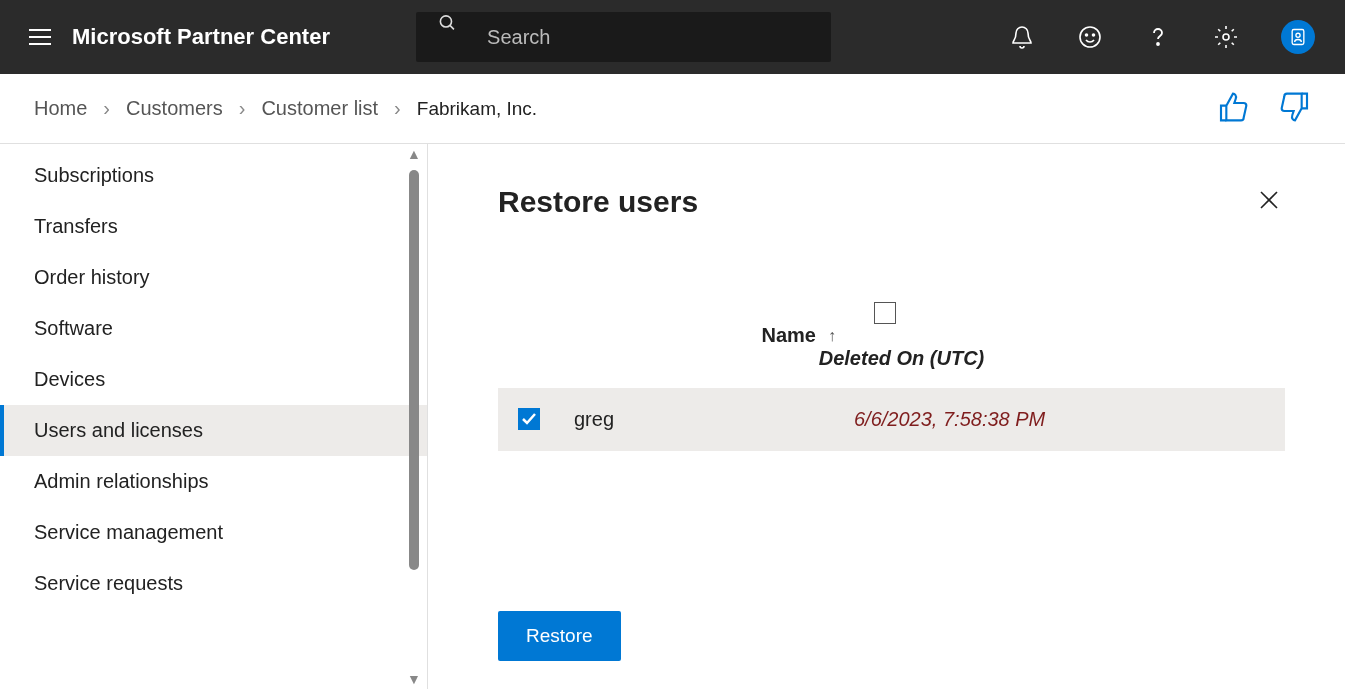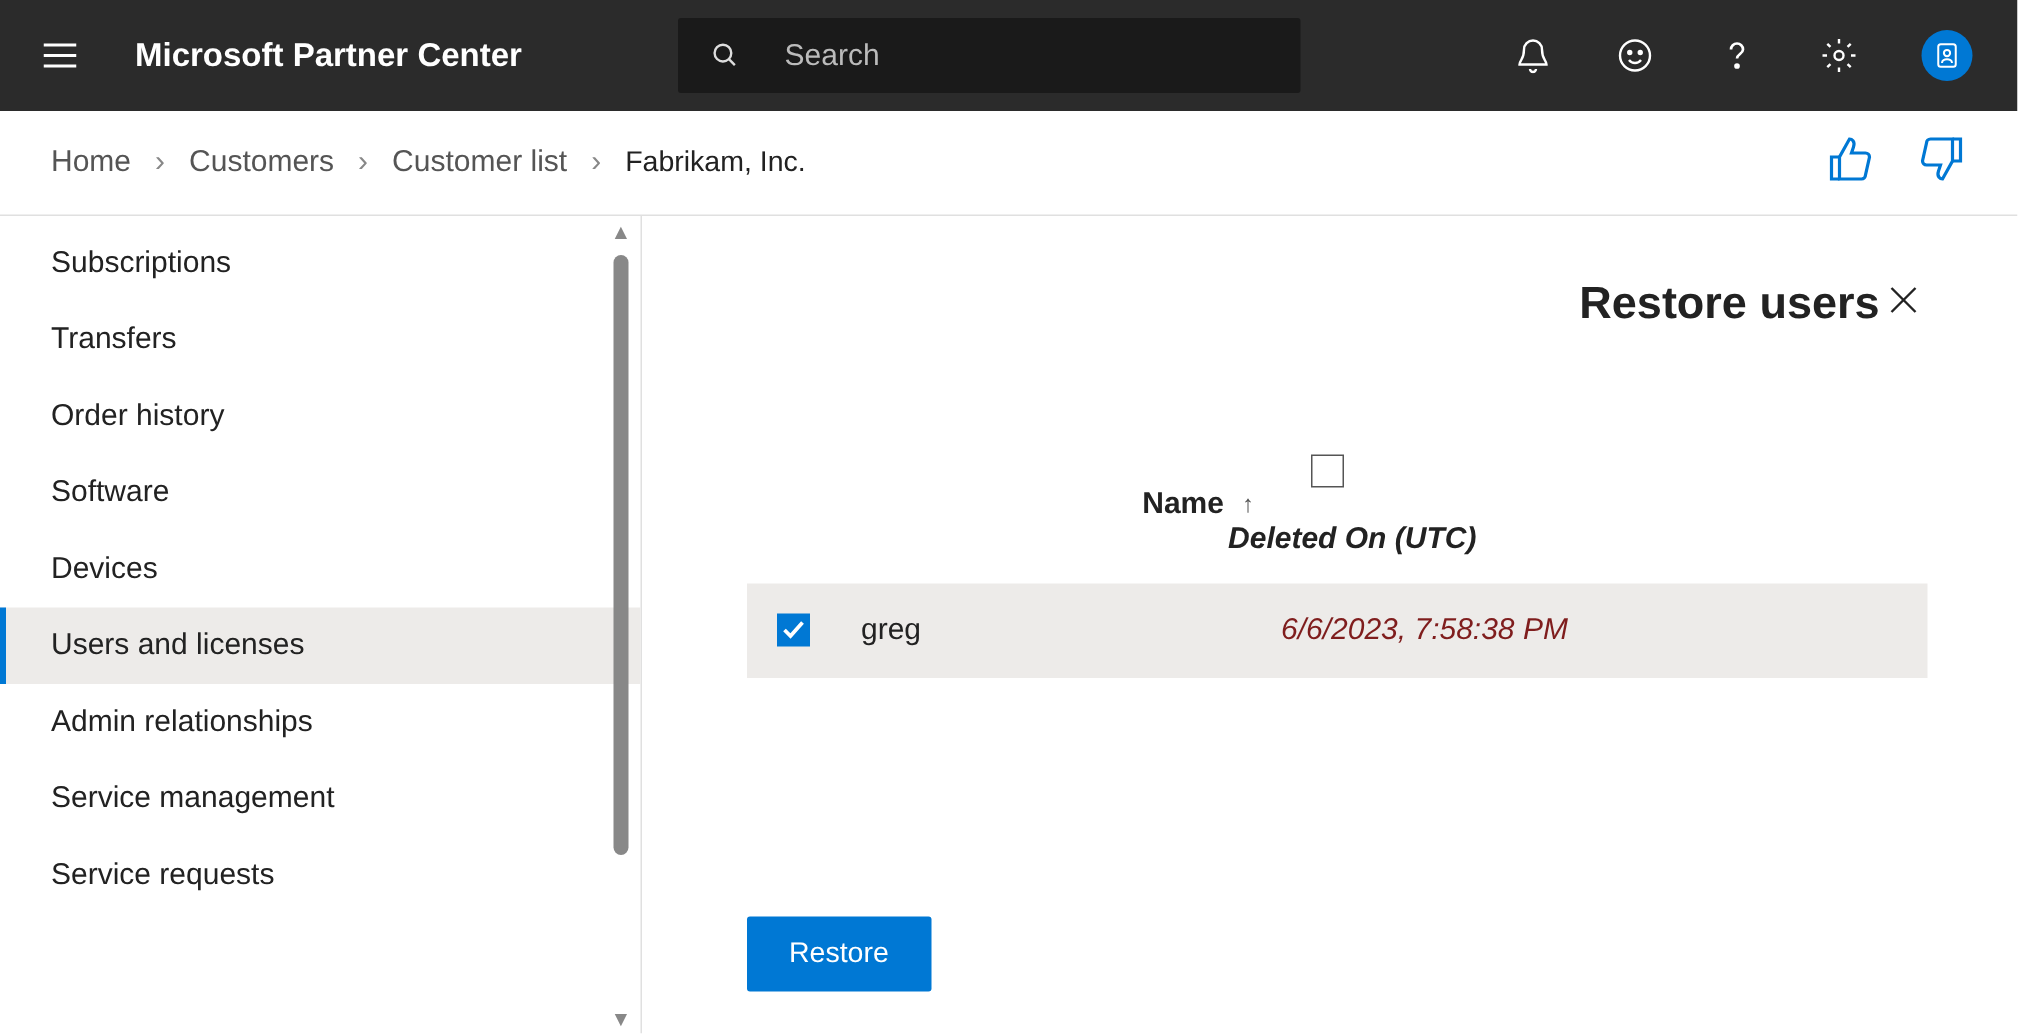--- a/index.html
+++ b/index.html
@@ -13,21 +13,21 @@
       height: 689px;
       background: #fff;
       overflow: hidden;
     }
     .header {
       background: #2b2b2b;
       height: 74px;
       display: flex;
       align-items: center;
       padding: 0 20px;
-      gap: 24px;
+      gap: 6px;
     }
     .hamburger {
       width: 40px;
       height: 40px;
       display: flex;
       align-items: center;
       justify-content: center;
       cursor: pointer;
     }
     .hamburger svg { width: 22px; height: 18px; }
@@ -36,21 +36,20 @@
       font-size: 22px;
       font-weight: 600;
       margin-left: 6px;
     }
     .search-box {
       background: #1a1a1a;
       border-radius: 2px;
       height: 50px;
       width: 415px;
       display: flex;
-      align-items: center;
       padding: 0 22px;
       margin-left: 80px;
     }
     .search-box svg { width: 22px; height: 22px; }
     .search-input {
       background: transparent;
       border: none;
       outline: none;
       color: #fff;
       font-size: 20px;
@@ -165,21 +164,21 @@
     .main {
       flex: 1;
       padding: 40px 60px 0 70px;
       position: relative;
       display: flex;
       flex-direction: column;
     }
     .main-header {
       display: flex;
       align-items: center;
-      justify-content: flex-end;
+      justify-content: space-between;
       margin-bottom: 70px;
     }
     .main-title {
       font-size: 30px;
       font-weight: 600;
       color: #222;
     }
     .close-btn {
       cursor: pointer;
       padding: 6px;

